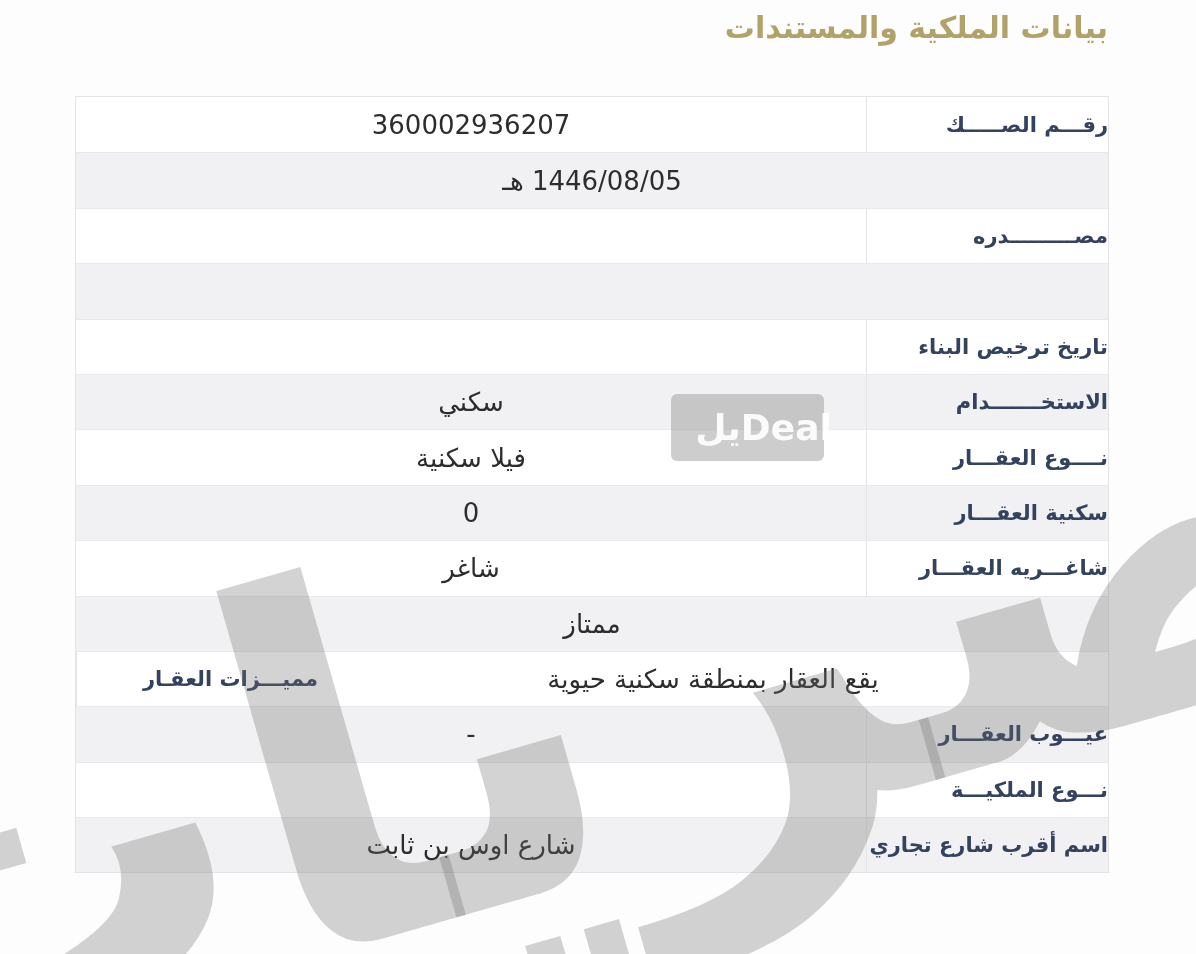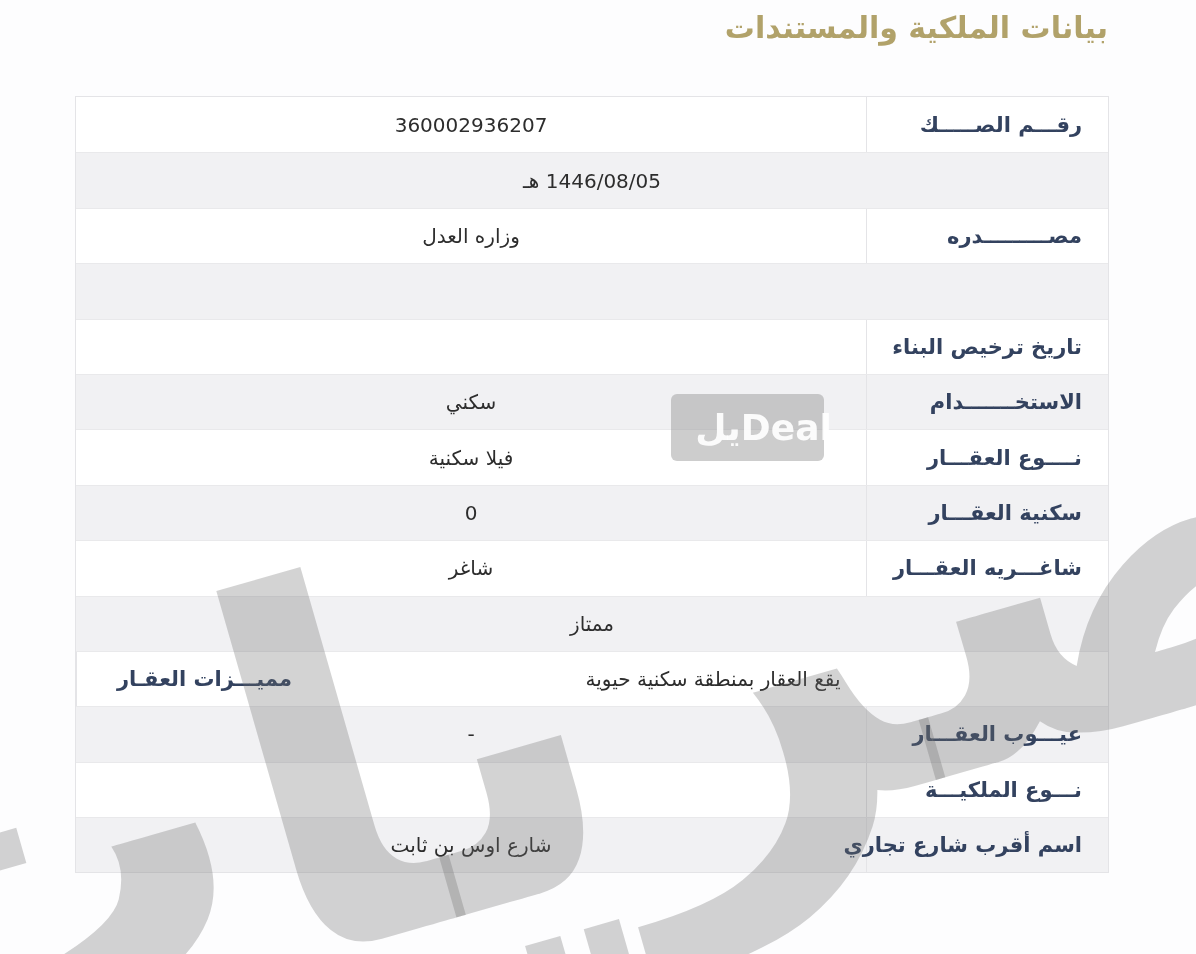--- a/index.html
+++ b/index.html
@@ -43,31 +43,31 @@
     height:55.4px;
     background:#ffffff;
   }
   .row:nth-child(even) { background:var(--row-alt, #f1f1f3); }
   .row + .row { border-top:1px solid #e9e9eb; }
   .cell { display:flex; align-items:center; }
   .cell.label {
     width:242px;
     border-left:1px solid var(--border, #e4e4e7);
     justify-content:flex-start;
-    padding:0 26px;
+    padding:0 0;
     color:var(--label-navy, #33425f);
     font-weight:bold;
     font-size:21px;
     white-space:nowrap;
   }
   .cell.value {
     flex:1;
     justify-content:center;
     color:var(--value-dark, #2d2d2d);
-    font-size:20px;
+    font-size:26px;
   }
 
   
   .watermark-layer {
     position:absolute; inset:0;
     z-index:3;
     pointer-events:none;
     overflow:hidden;
   }
   .wm-big {
@@ -114,21 +114,20 @@
       <div class="cell label">رقـــم الصـــــك</div>
       <div class="cell value">360002936207</div>
     </div>
 
     <div class="row">
       <div class="cell value">1446/08/05 هـ</div>
     </div>
 
     <div class="row">
       <div class="cell label">مصـــــــــدره</div>
-      <div class="cell value">وزاره العدل</div>
     </div>
 
     <div class="row">
       <div class="cell value"></div>
     </div>
 
     <div class="row">
       <div class="cell label">تاريخ ترخيص البناء</div>
       <div class="cell value"></div>
     </div>

